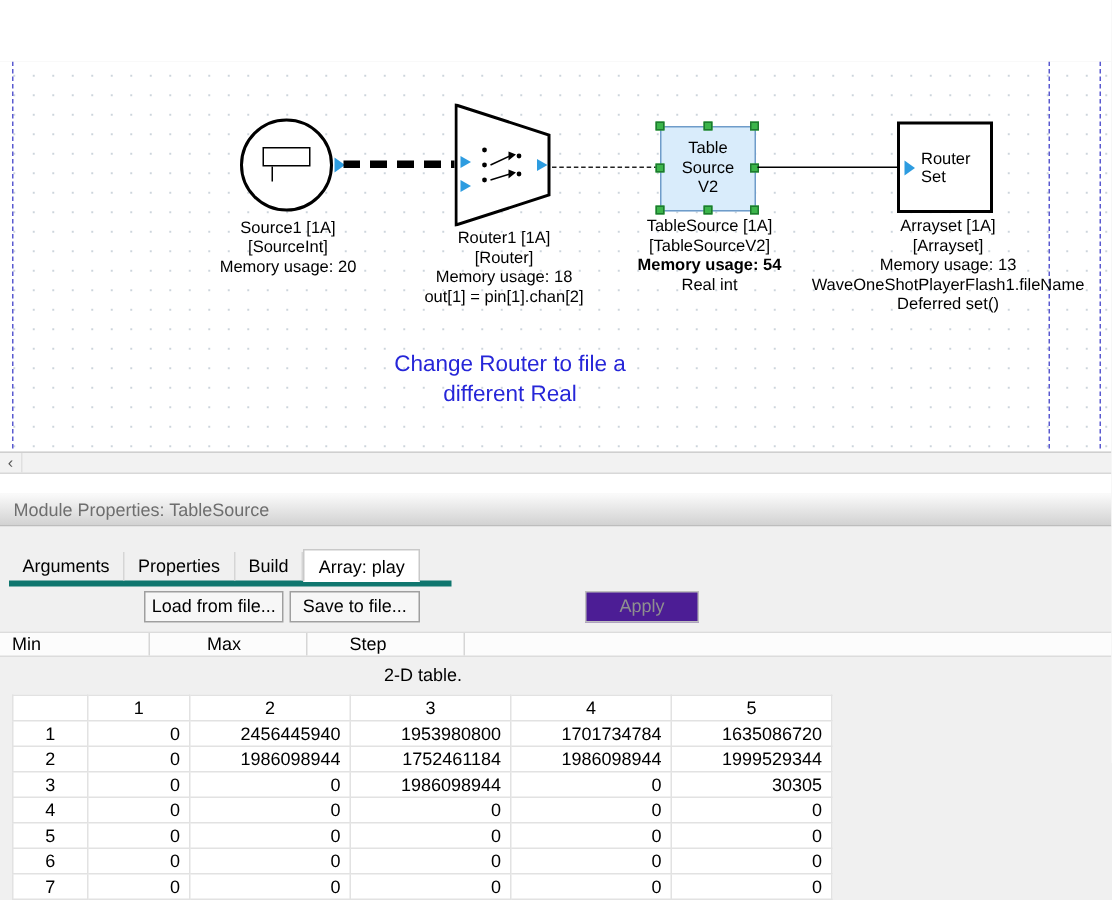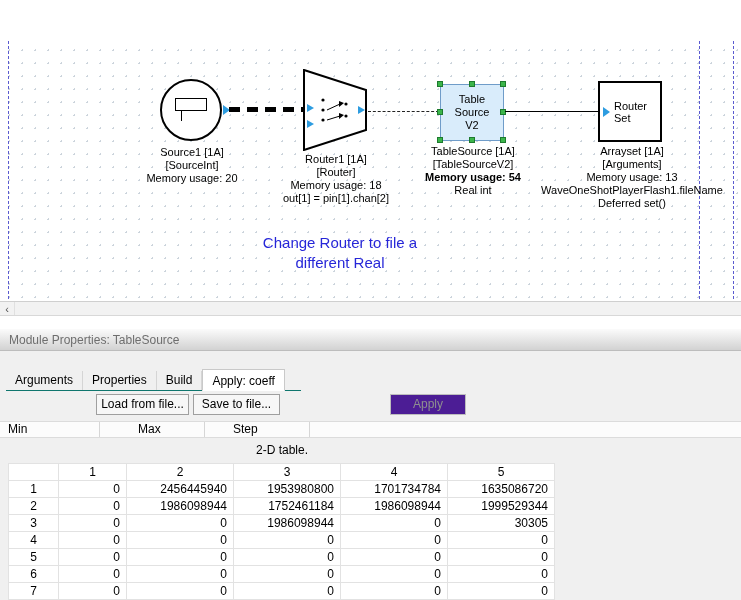--- a/index.html
+++ b/index.html
@@ -42,21 +42,21 @@
   .hscroll { position:absolute; left:0; top:260px; width:741px; height:15px; background:#f2f2f2; border-top:1px solid #cfcfcf; border-bottom:1px solid #d8d8d8; display:flex; }
   .hs-btn { width:15px; height:100%; display:flex; align-items:center; justify-content:center; font-size:11px; color:#555; border-right:1px solid #e0e0e0; cursor:default; }
   .hs-track { flex:1; }
 
   .white-gap { position:absolute; left:0; top:275px; width:741px; height:13px; background:#fff; }
 
   
   .panel-header { position:absolute; left:0; top:288px; width:741px; height:22px; background:linear-gradient(#fbfbfb, #d2d2d2); border-bottom:1px solid #bdbdbd; display:flex; align-items:center; padding-left:9px; font-size:12px; color:#6e6e6e; }
   .panel-body { position:absolute; left:0; top:310px; width:741px; height:290px; background:#f0f0f0; }
 
-  .tabbar { position:absolute; left:6px; top:18px; right:440px; height:22px; display:flex; align-items:flex-end; border-bottom:1px solid #0f766e;text-align:right; }
+  .tabbar { position:absolute; left:6px; top:18px; right:440px; height:22px; display:flex; align-items:flex-end; border-bottom:4px solid #0f766e;text-align:right; }
   .tab { height:19px; line-height:19px; padding:0 9px; font-size:12px; color:#000; background:transparent; border-right:1px solid #d5d5d5; cursor:default; }
   .tab.active { height:22px; line-height:22px; background:#fff; border:1px solid #c9c9c9; border-bottom:1px solid #fff; margin-bottom:-1px; }
 
   .btn { position:absolute; height:21px; font-size:12px; font-family:"Liberation Sans", sans-serif; background:#f7f7f7; border:1px solid #9f9f9f; color:#000; text-align:center; line-height:19px; cursor:default; }
   .btn-load { left:96px; top:43px; width:93px; }
   .btn-save { left:193px; top:43px; width:87px; }
   .btn-apply { left:390px; top:43px; width:76px; background:#4c1d95; border:1px solid #bdbdbd; color:#8f8f8f; }
 
   .range-hdr { position:absolute; left:0; top:70px; width:741px; height:17px; background:#fcfcfc; border-top:1px solid #dcdcdc; border-bottom:1px solid #dcdcdc; display:flex; font-size:12px; line-height:15px; color:#000; }
   .range-cell { height:100%; border-right:1px solid #d6d6d6; }
@@ -146,21 +146,21 @@
         <div>out[1] = pin[1].chan[2]</div>
       </div>
     <div class="nlabel" style="left:398px; top:104px; width:150px;" data-name="tablesource-node-labels">
         <div>TableSource [1A]</div>
         <div>[TableSourceV2]</div>
         <div>Memory usage: 54</div>
         <div>Real int</div>
       </div>
     <div class="nlabel" style="left:537px; top:104px; width:190px;" data-name="arrayset-node-labels">
         <div>Arrayset [1A]</div>
-        <div>[Arguments]</div>
+        <div>[Arrayset]</div>
         <div>Memory usage: 13</div>
         <div>WaveOneShotPlayerFlash1.fileName</div>
         <div>Deferred set()</div>
       </div>
 
     <div class="annotation" data-name="canvas-annotation">
         <div>Change Router to file a</div>
         <div>different Real</div>
       </div>
   </div>
@@ -177,21 +177,21 @@
   <div class="panel-header" data-name="panel-titlebar">
     <span data-name="panel-title">Module Properties: TableSource</span>
   </div>
 
   <div class="panel-body" data-name="panel-body">
 
     <div class="tabbar" data-name="tabbar">
       <div class="tab" data-name="tab-arguments">Arguments</div>
       <div class="tab" data-name="tab-properties">Properties</div>
       <div class="tab" data-name="tab-build">Build</div>
-      <div class="tab active" data-name="tab-array-coeff">Apply: coeff</div>
+      <div class="tab active" data-name="tab-array-coeff">Array: play</div>
     </div>
 
     <button class="btn btn-load" data-name="load-from-file-button">Load from file...</button>
     <button class="btn btn-save" data-name="save-to-file-button">Save to file...</button>
     <button class="btn btn-apply" data-name="apply-button" disabled="">Apply</button>
 
     <div class="range-hdr" data-name="range-header">
       <div class="range-cell rc-min" data-name="range-header-min">Min</div>
       <div class="range-cell rc-max" data-name="range-header-max">Max</div>
       <div class="range-cell rc-step" data-name="range-header-step">Step</div>

